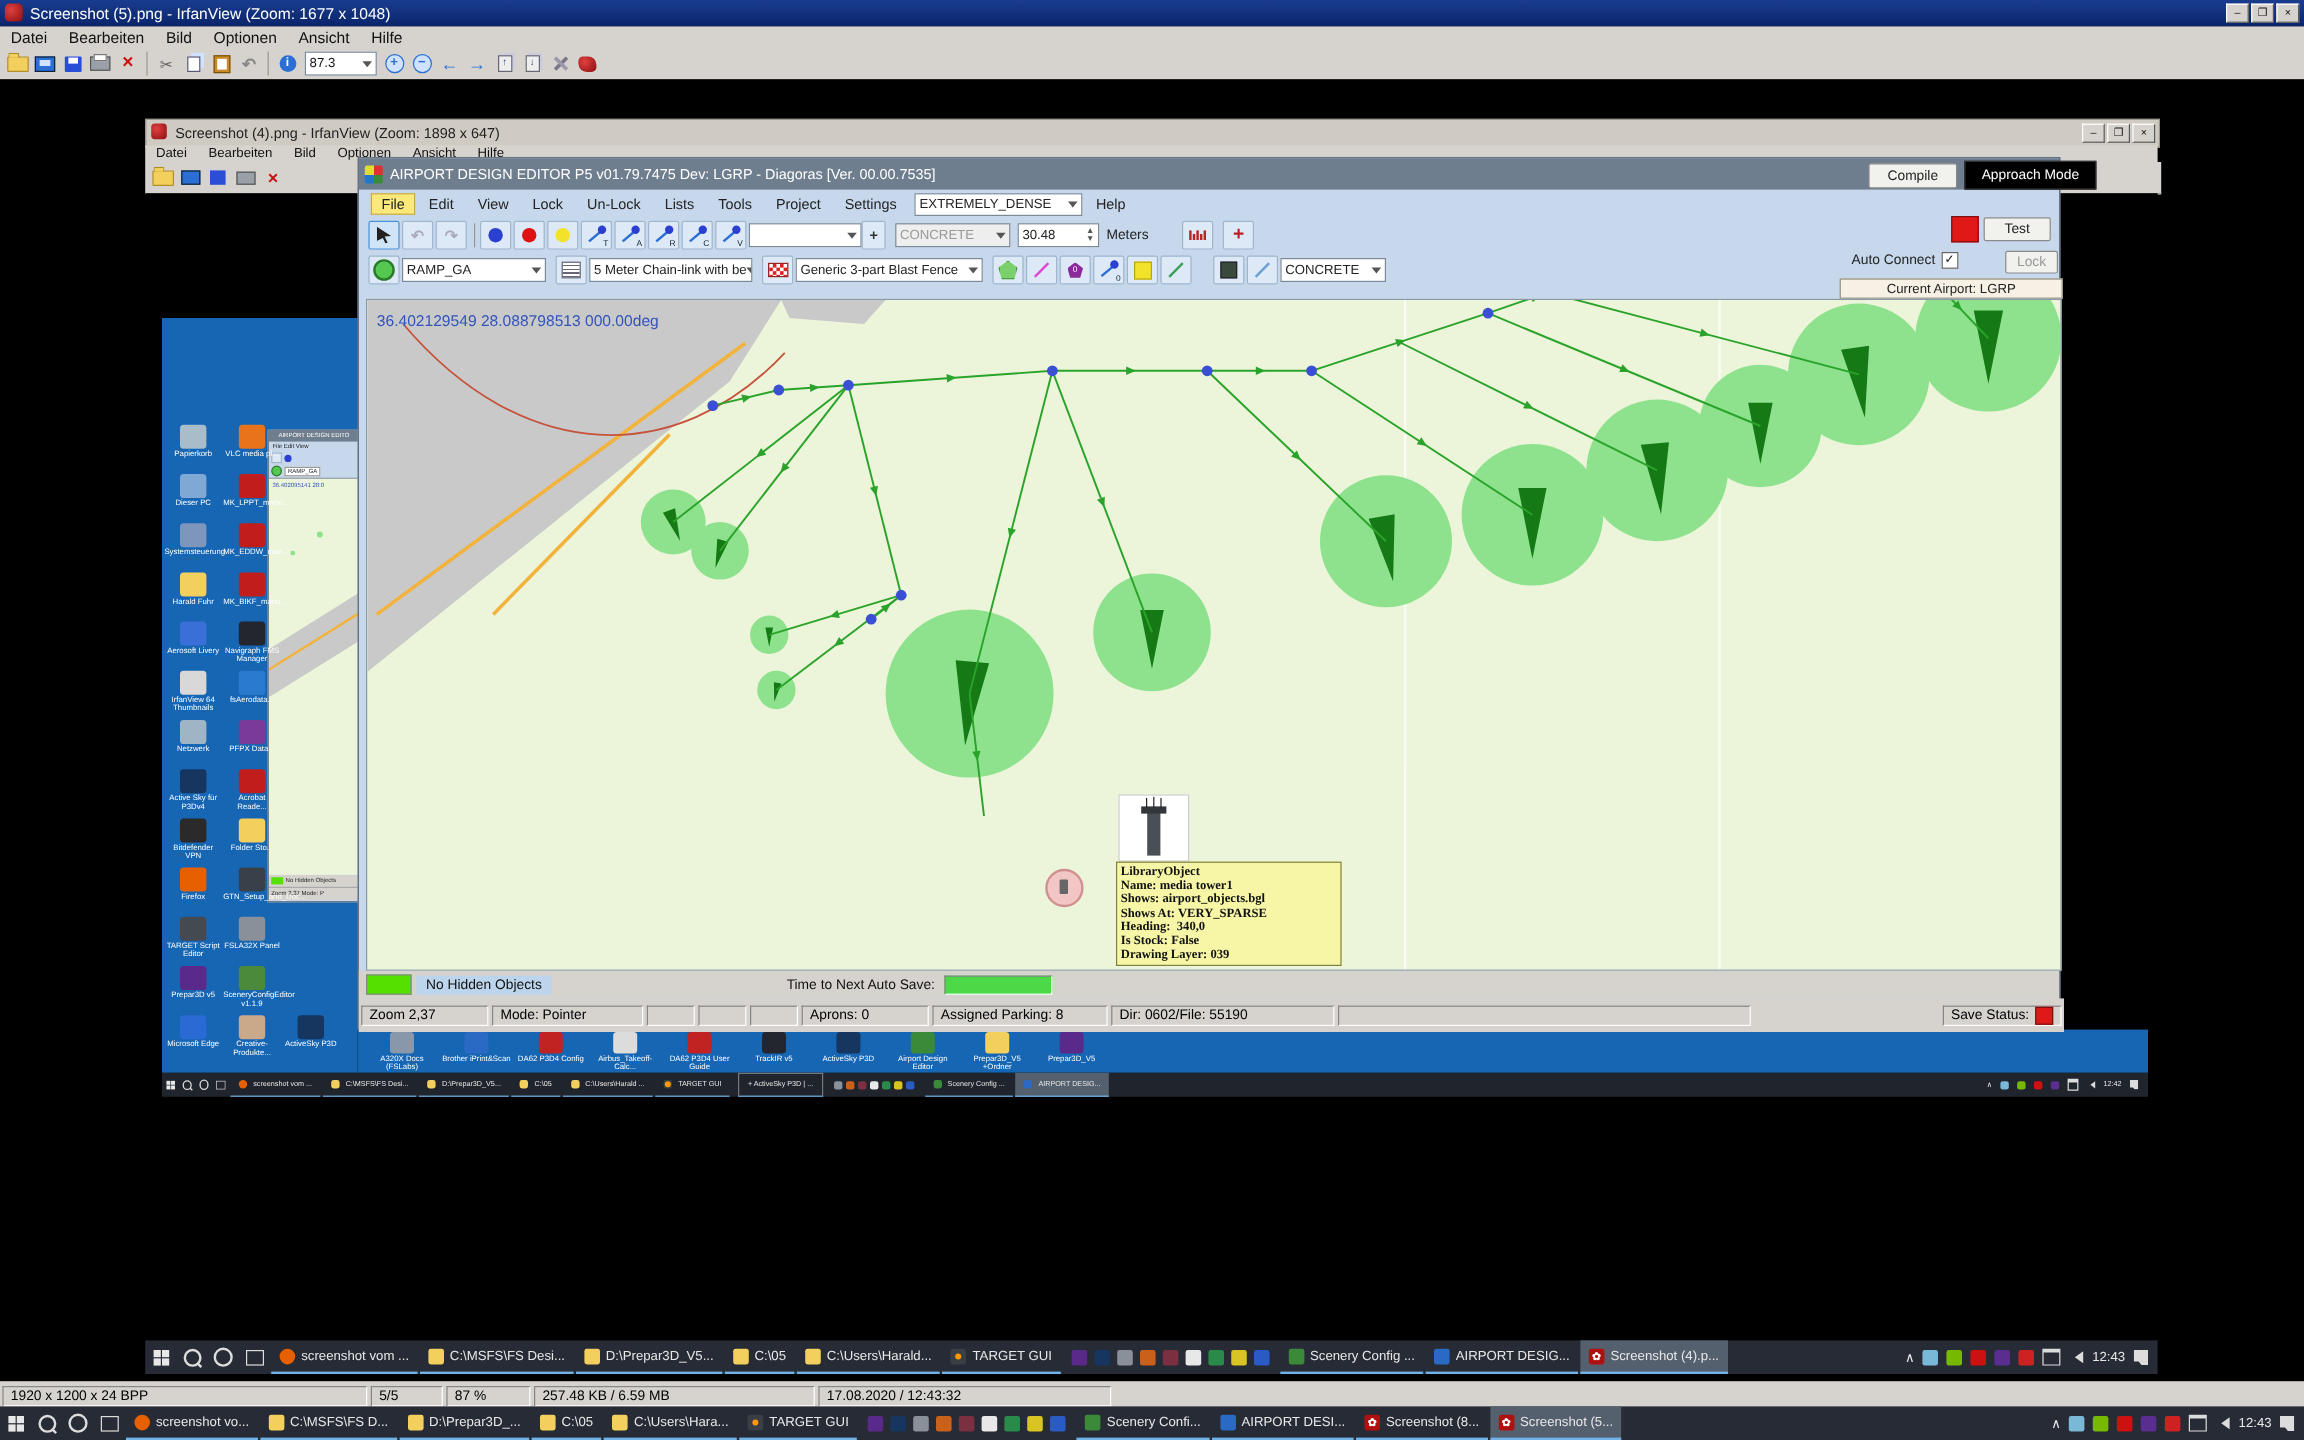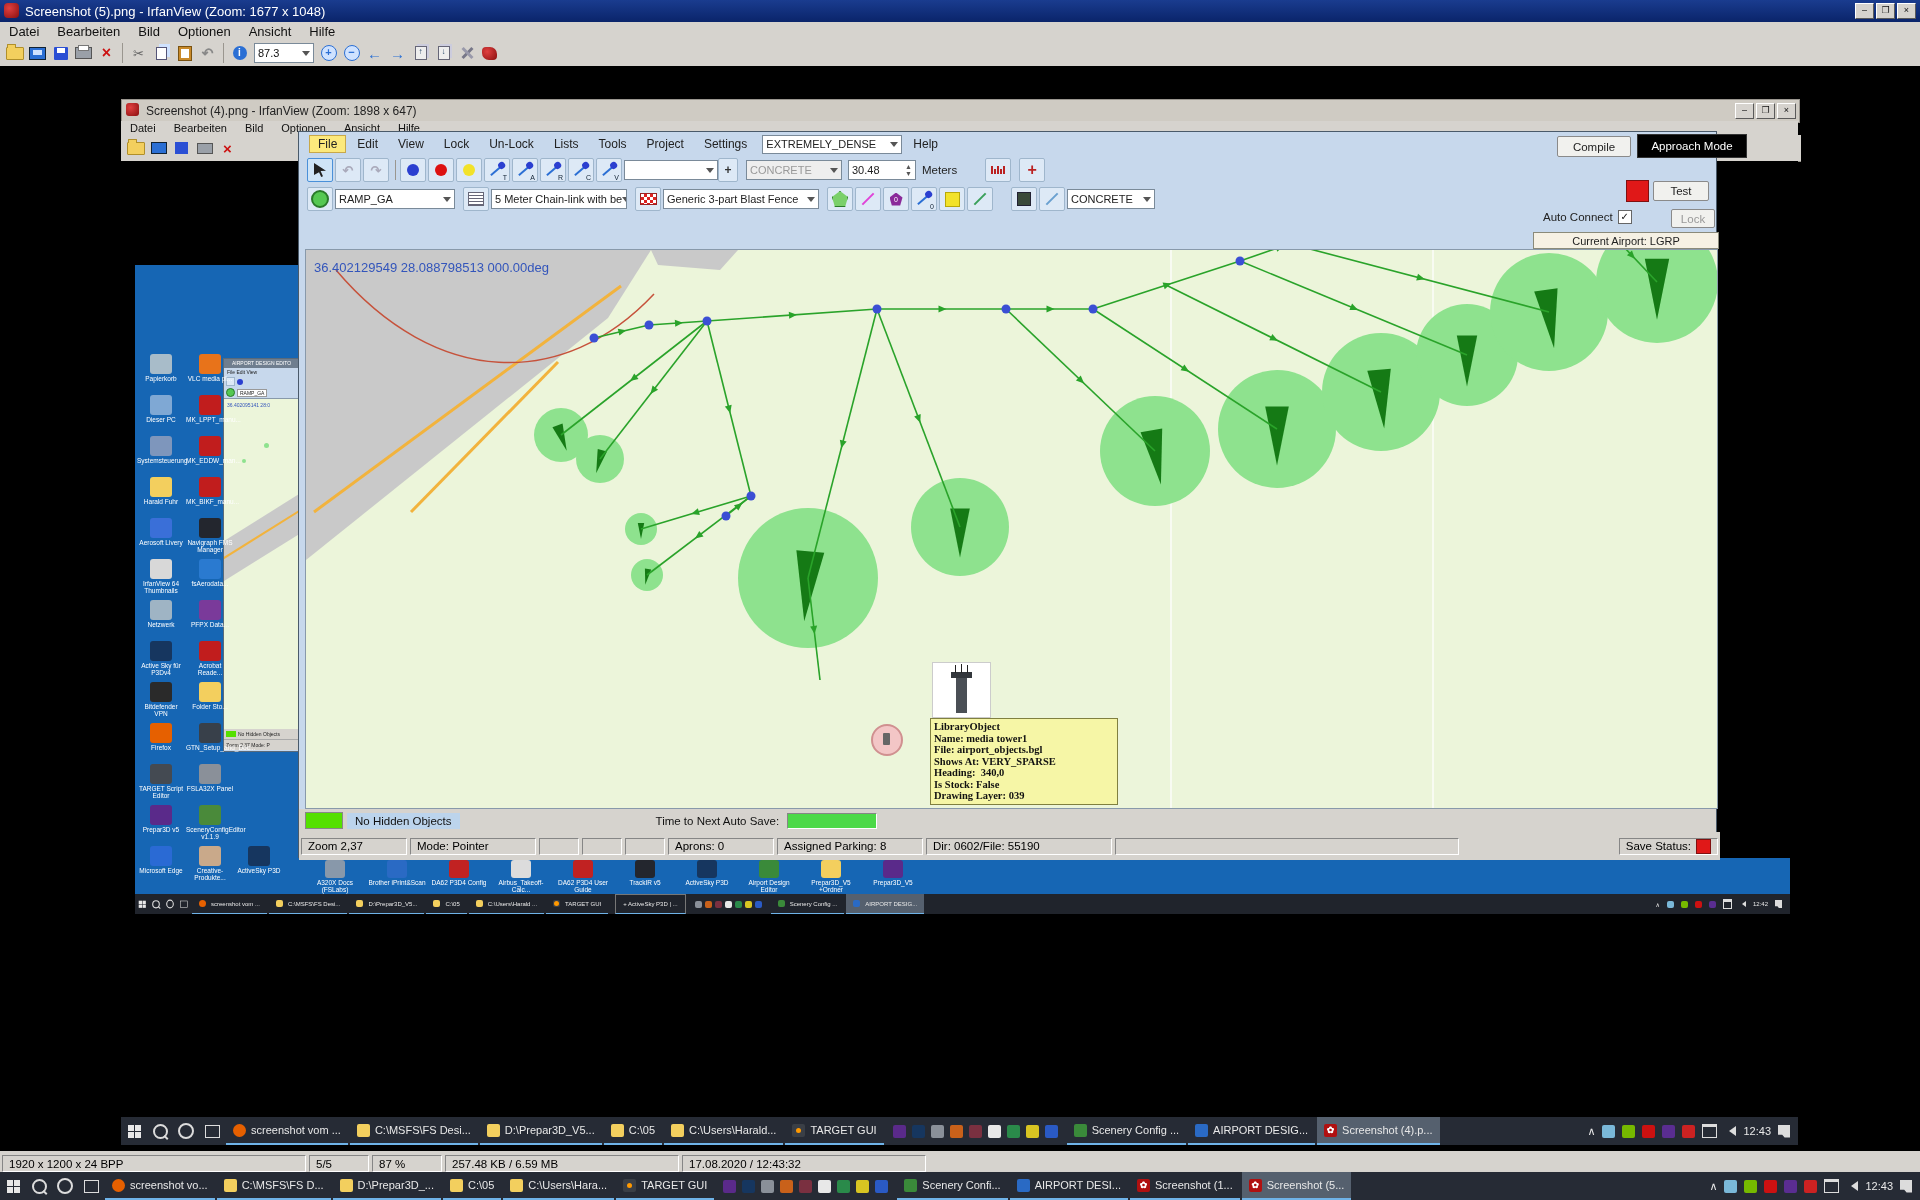--- a/index.html
+++ b/index.html
@@ -441,20 +441,29 @@
         <span class="sq" style="background: rgb(90, 45, 145); width: 7px; height: 7px;"></span>
         <span style="width: 7px; height: 6px; border-width: 3px 1px 1px; border-style: solid; border-color: rgb(220, 220, 220); border-image: initial;"></span>
         <span style="width: 0px; height: 0px; border-width: 3px 4px 3px 3px; border-style: solid; border-color: transparent rgb(220, 220, 220) transparent transparent; border-image: initial;"></span>
         <span class="clock" style="font-size: 6px;">12:42</span>
         <span style="width: 7px; height: 8px; background: rgb(220, 220, 220); clip-path: polygon(0px 0px, 100% 0px, 100% 100%, 55% 100%, 35% 78%, 0px 78%);"></span>
       </div>
     </div>
 
   <div class="abs" id="ade" style="left:298px;top:131px;width:1419px;height:727px;background:#c7d8ec;border:1px solid #4a5a6a;box-sizing:border-box;">
 
+    <div class="row" style="height:26px;background:#6f7e8f;color:#fff;font-size:12px;padding-left:5px;">
+      <span style="width:15px;height:15px;margin-right:6px;background:conic-gradient(#d33 0 25%,#3a8a3a 0 50%,#27c 0 75%,#dd3 0);border-radius:2px;"></span>
+      <span>AIRPORT DESIGN EDITOR P5  v01.79.7475 Dev: LGRP - Diagoras [Ver. 00.00.7535]</span>
+      <span class="row" style="margin-left:auto;margin-right:6px;gap:14px;color:#e8eef4;font-size:11px;">
+        <span>—</span>
+        <span>☐</span>
+        <span>✕</span>
+      </span>
+    </div>
 
     <div class="row" id="ade-menu" style="height:24px;font-size:12px;color:#222;padding-left:10px;gap:2px;">
         <span class="menu-item" style="background: rgb(252, 233, 124); border: 1px solid rgb(200, 168, 74); padding: 1px 8px;">File</span>
         <span class="menu-item">Edit</span>
         <span class="menu-item">View</span>
         <span class="menu-item">Lock</span>
         <span class="menu-item">Un-Lock</span>
         <span class="menu-item">Lists</span>
         <span class="menu-item">Tools</span>
         <span class="menu-item">Project</span>
@@ -701,21 +710,21 @@
 
       <div class="abs" style="left:565px;top:474px;width:28px;height:28px;border-radius:50%;background:#f3c6c6;border:2px solid #d09090;">
         <div style="position:absolute;left:10px;top:7px;width:7px;height:12px;background:#666;border-radius:1px;"></div>
       </div>
 
       <div class="abs" id="tooltip" style="left:624px;top:468px;width:180px;background:#f6f6a6;border:1px solid #808040;
                   font-family:'DejaVu Sans Mono',monospace;font-size:10.5px;font-weight:bold;
                   line-height:11.5px;color:#111;padding:2px 3px;">
           <div class="tipline">LibraryObject</div>
           <div class="tipline">Name: media tower1</div>
-          <div class="tipline">File: airport_objects.bgl</div>
+          <div class="tipline">Shows: airport_objects.bgl</div>
           <div class="tipline">Shows At: VERY_SPARSE</div>
           <div class="tipline">Heading:  340,0</div>
           <div class="tipline">Is Stock: False</div>
           <div class="tipline">Drawing Layer: 039</div>
         </div>
     </div>
 
     <div class="abs row" style="left:0;top:677px;width:1417px;height:23px;background:#d6d3ce;font-size:11.5px;color:#111;">
       <span style="width:36px;height:15px;background:#55e000;border:1px solid #888;margin-left:6px;"></span>
       <span style="background:#bcd4ec;padding:2px 8px;margin-left:4px;">No Hidden Objects</span>
@@ -884,21 +893,21 @@
       <div class="tbtn" style="font-size: 11px; border-bottom-width: 2px;">
         <span class="sq" style="background: rgb(58, 138, 58);"></span>
         <span>Scenery Confi...</span>
       </div>
       <div class="tbtn" style="font-size: 11px; border-bottom-width: 2px;">
         <span class="sq" style="background: rgb(42, 106, 196);"></span>
         <span>AIRPORT DESI...</span>
       </div>
       <div class="tbtn" style="font-size: 11px; border-bottom-width: 2px;">
         <span class="sq" style="background: rgb(176, 16, 16); font-size: 9px;">✿</span>
-        <span>Screenshot (1...</span>
+        <span>Screenshot (8...</span>
       </div>
       <div class="tbtn active" style="font-size: 11px; border-bottom-width: 2px;">
         <span class="sq" style="background: rgb(176, 16, 16); font-size: 9px;">✿</span>
         <span>Screenshot (5...</span>
       </div>
       <div class="tray">
         <span style="font-size: 11px;">∧</span>
         <span class="sq" style="background: rgb(122, 184, 216);"></span>
         <span class="sq" style="background: rgb(118, 185, 0);"></span>
         <span class="sq" style="background: rgb(204, 17, 17);"></span>

